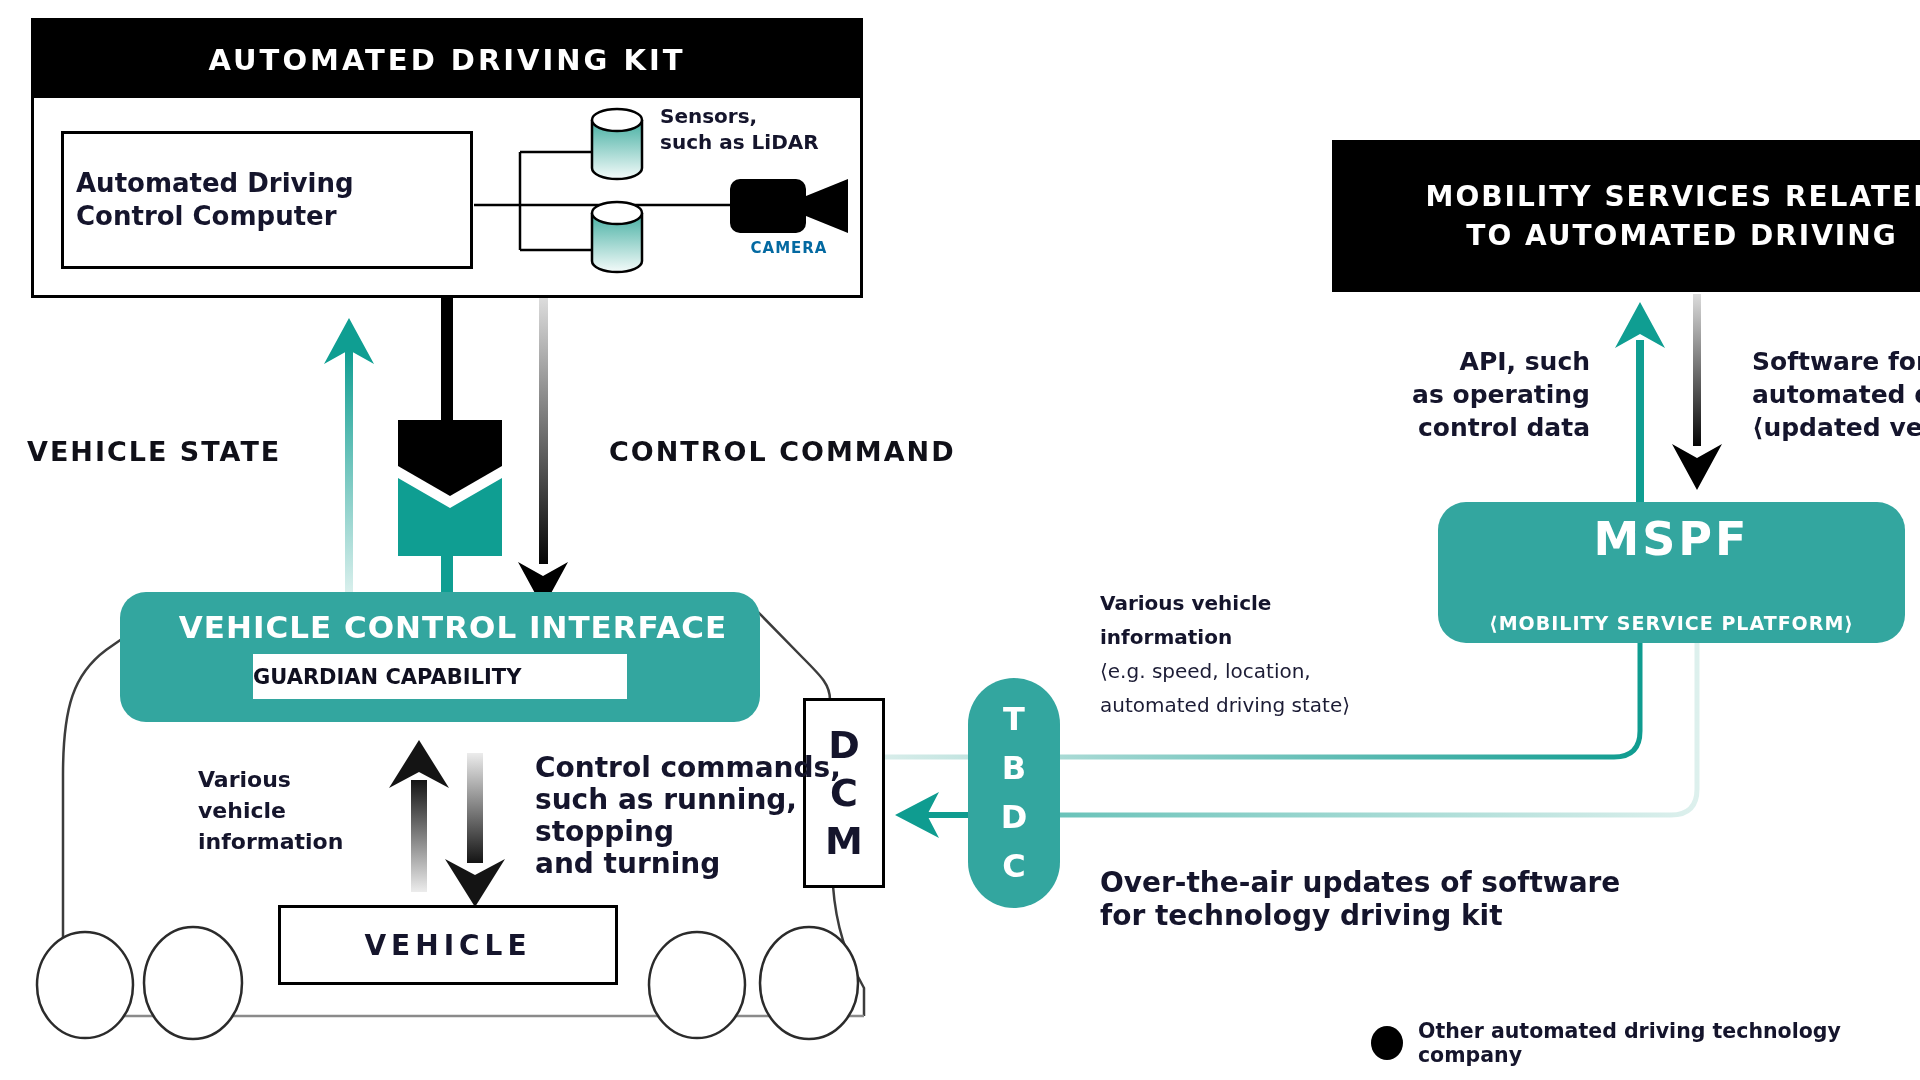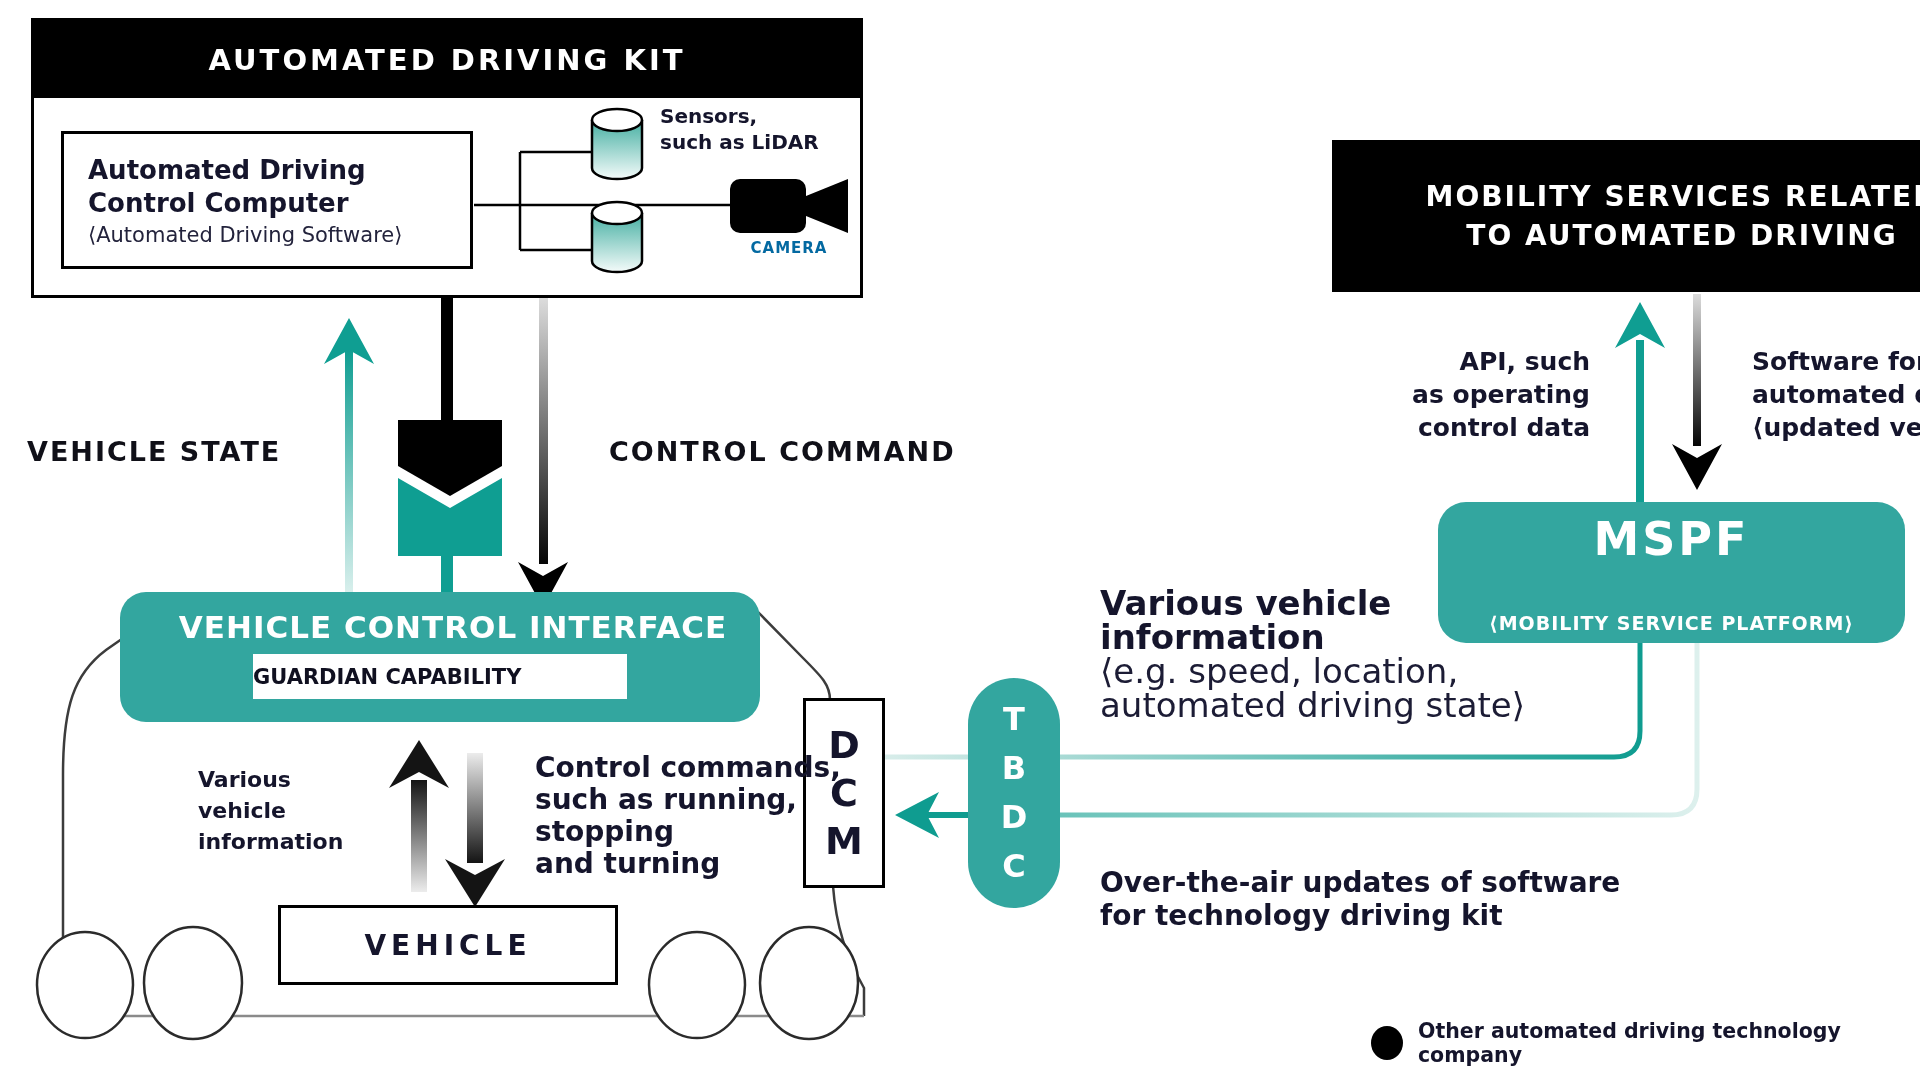--- a/index.html
+++ b/index.html
@@ -10,21 +10,21 @@
     color:#14142b;
   }
   .abs{position:absolute;}
   .lbl{position:absolute;color:#14142b;font-weight:bold;}
   .line{display:block;}
   
   #adk-wrap{left:31px;top:18px;width:832px;height:280px;border:3px solid #000;background:#fff;box-sizing:border-box;}
   #adk-header{width:100%;height:77px;background:#000;display:flex;align-items:center;justify-content:center;}
   #adk-header span{color:#fff;font-size:29px;font-weight:bold;letter-spacing:3px;}
   #adk-computer{left:61px;top:131px;width:412px;height:138px;border:3px solid #000;background:#fff;box-sizing:border-box;
-    display:flex;flex-direction:column;justify-content:center;padding-left:24px;}
+    display:flex;flex-direction:column;justify-content:center;padding-left:12px;}
   #adk-computer .big{font-size:26px;font-weight:bold;line-height:33px;color:#15152c;}
   #adk-computer .small{font-size:21px;font-weight:500;color:#23233c;margin-top:3px;}
   #vci-box{left:120px;top:592px;width:640px;height:130px;background:#33a69f;border-radius:26px;
     display:flex;flex-direction:column;align-items:center;}
   #vci-box .title{color:#fff;font-size:31px;font-weight:bold;letter-spacing:1px;margin-top:17px;margin-left:26px;}
   #guardian{width:374px;height:45px;background:#fff;margin-top:9px;display:flex;align-items:center;}
   #guardian span{font-size:21px;font-weight:bold;color:#101020;}
   #vehicle-box{left:278px;top:905px;width:340px;height:80px;border:3px solid #000;background:#fff;box-sizing:border-box;
     display:flex;align-items:center;justify-content:center;}
   #vehicle-box span{font-size:28px;font-weight:bold;letter-spacing:5px;color:#15152c;}
@@ -41,21 +41,21 @@
   #mobility-box{left:1332px;top:140px;width:700px;height:152px;background:#000;
     display:flex;flex-direction:column;align-items:center;justify-content:center;}
   #mobility-box span{color:#fff;font-size:28px;font-weight:bold;letter-spacing:2px;line-height:39px;text-align:center;}
   
   #sensors-label{left:660px;top:103px;font-size:20px;line-height:26px;color:#15152c;}
   #camera-label{left:726px;top:239px;width:126px;text-align:center;font-size:15px;letter-spacing:1px;color:#0369a1;}
   #vehicle-state-label{left:27px;top:436px;font-size:27px;letter-spacing:2px;color:#101018;}
   #control-command-label{left:609px;top:436px;font-size:27px;letter-spacing:2px;color:#101018;}
   #various-info-label{left:198px;top:764px;width:162px;text-align:left;font-size:22px;line-height:31px;color:#15152c;}
   #control-commands-label{left:535px;top:752px;font-size:28px;line-height:32px;color:#15152c;}
-  #vehicle-info-label{left:1100px;top:586px;font-size:34px;line-height:34px;color:#15152c;}
+  #vehicle-info-label{left:1100px;top:586px;font-size:20px;line-height:34px;color:#15152c;}
   #vehicle-info-label .reg{font-weight:400;color:#1c1c35;}
   #ota-label{left:1100px;top:866px;font-size:28px;line-height:33px;color:#15152c;}
   #api-label{left:1408px;top:345px;width:182px;text-align:right;font-size:25px;line-height:33px;color:#15152c;}
   #software-label{left:1752px;top:345px;width:420px;font-size:25px;line-height:33px;color:#15152c;}
   #legend{left:1371px;top:1019px;display:flex;align-items:center;}
   #legend .dot{width:34px;height:34px;border-radius:50%;background:#000;}
   #legend .txt{margin-left:15px;font-size:20.5px;font-weight:bold;color:#15152c;}
   svg{position:absolute;left:0;top:0;pointer-events:none;}
   .z0{z-index:0;} .z1{z-index:1;} .z2{z-index:2;} .z3{z-index:3;}
 </style>
@@ -147,21 +147,20 @@
 </svg>
 
 <div class="abs z1" id="adk-wrap">
   <div id="adk-header">
     <span>AUTOMATED DRIVING KIT</span>
   </div>
 </div>
 <div class="abs z1" id="adk-computer">
   <span class="big">Automated Driving</span>
   <span class="big">Control Computer</span>
-  <span class="small">⟨Automated Driving Software⟩</span>
 </div>
 
 <div class="abs z1" id="vci-box">
   <span class="title">VEHICLE CONTROL INTERFACE</span>
   <div id="guardian">
     <span>GUARDIAN CAPABILITY</span>
   </div>
 </div>
 
 <div class="abs z1" id="vehicle-box">

